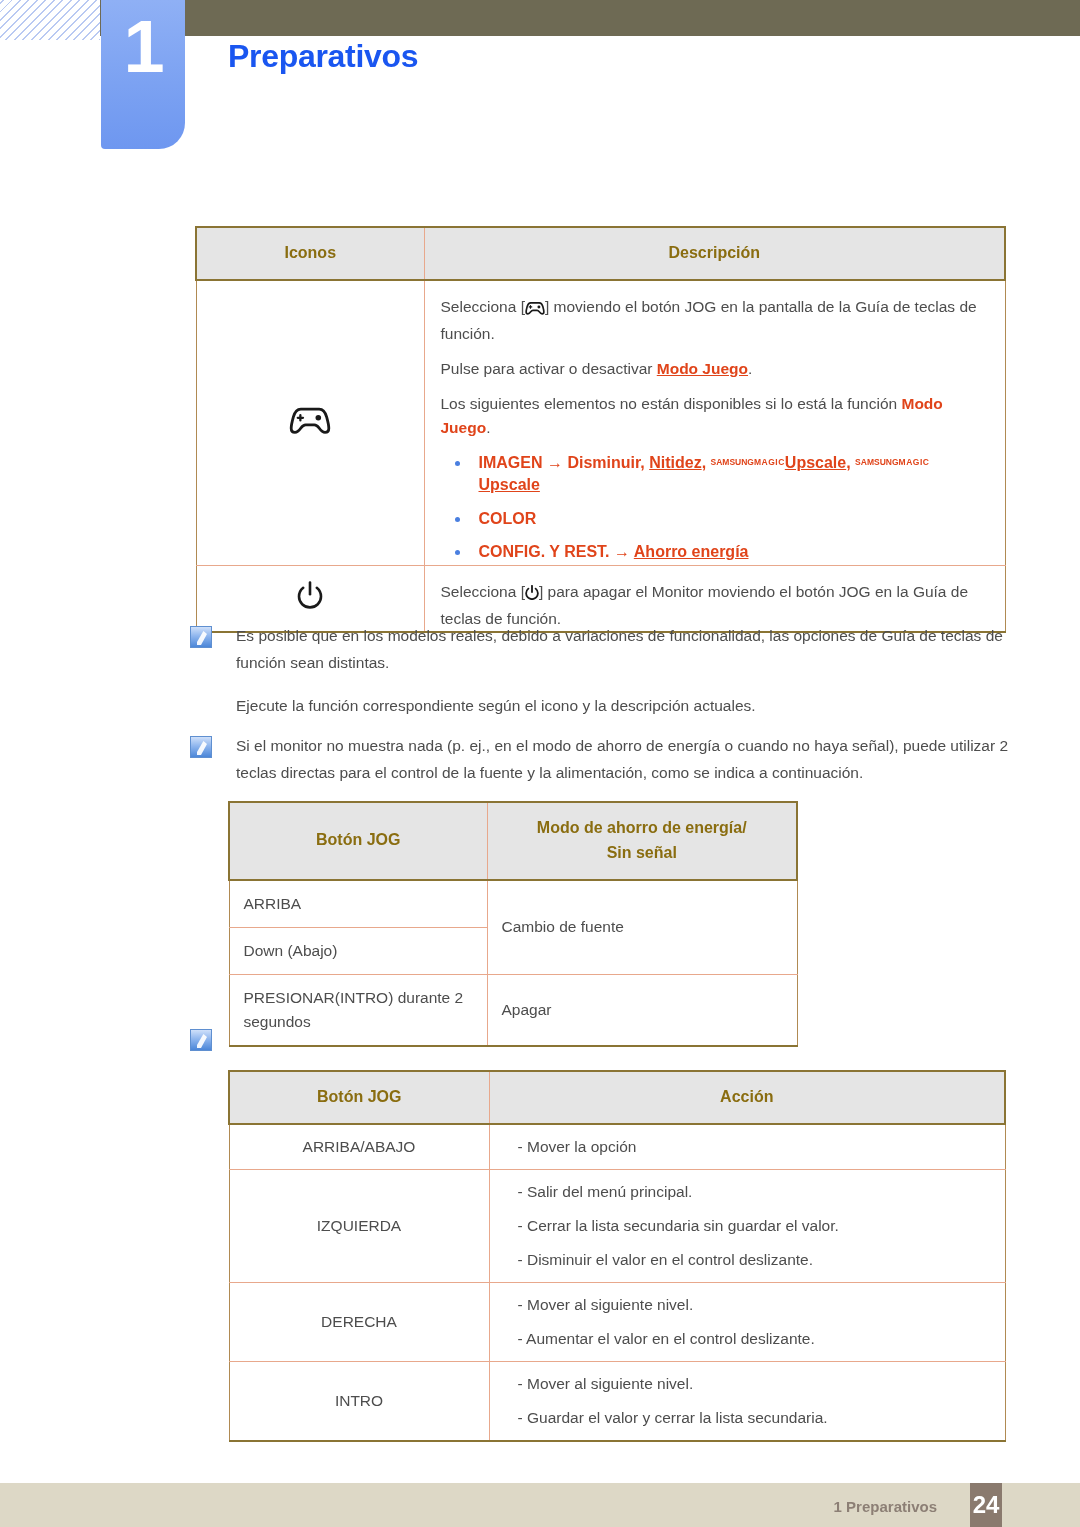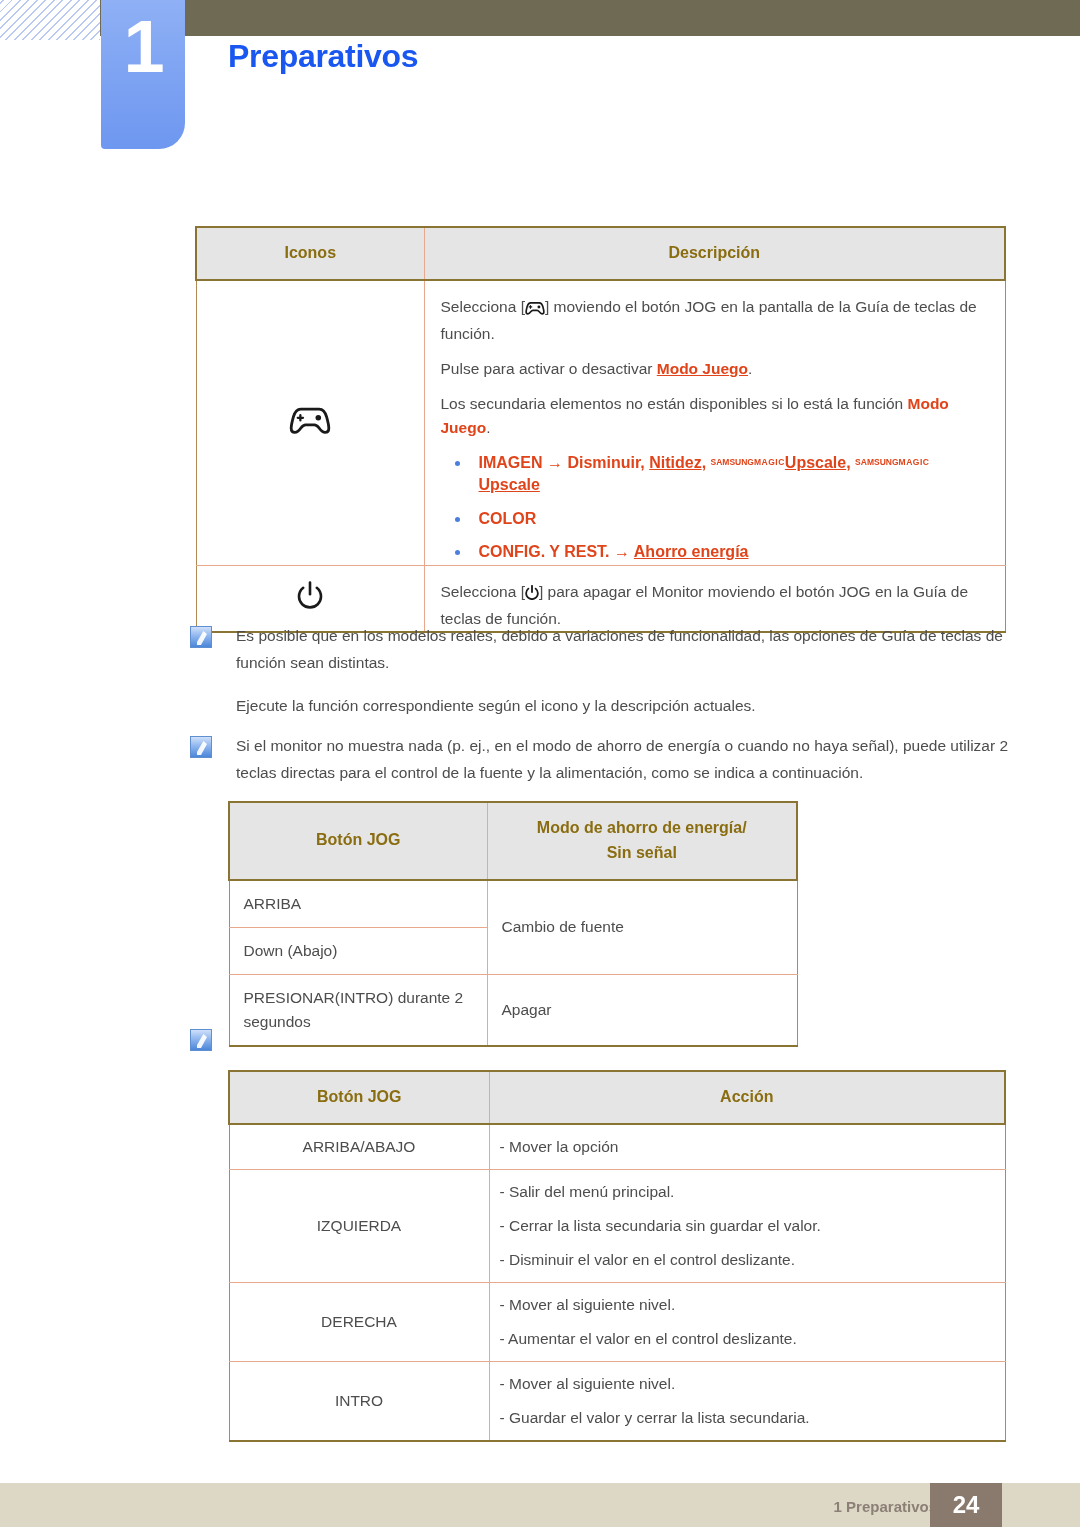--- a/index.html
+++ b/index.html
@@ -176,42 +176,42 @@
   
   #table-jog-power { left: 228px; top: 801px; width: 570px; }
   #table-jog-power .col-a { width: 258px; }
   #table-jog-power td { padding: 11px 14px; }
   #table-jog-power td.left-al { text-align: left; }
 
   
   #table-jog-action { left: 228px; top: 1070px; width: 778px; }
   #table-jog-action .col-a { width: 260px; }
   #table-jog-action td.center-al { text-align: center; }
-  #table-jog-action td.actions { padding: 10px 10px; margin-top: 32px; }
+  #table-jog-action td.actions { padding: 10px 28px; margin-top: 32px; }
   #table-jog-action td.actions p { margin: 0 0 10px 0; }
   #table-jog-action td.actions p:last-child { margin-bottom: 0; }
 
   
   .footer-band {
     position: absolute;
     left: 0; bottom: 0;
     width: 1080px; height: 44px;
     background: #ddd8c6;
   }
   .footer-text {
     position: absolute;
     right: 143px; bottom: 12px;
     font-size: 15px;
     font-weight: bold;
     color: #8c7f75;
   }
   .footer-page {
     position: absolute;
     right: 78px; bottom: 0;
-    width: 72px; height: 44px;
+    width: 32px; height: 44px;
     background: #8a7a6e;
     color: #ffffff;
     font-size: 24px;
     font-weight: bold;
     display: flex;
     align-items: center;
     justify-content: center;
   }
 </style>
 </head>
@@ -251,21 +251,21 @@
           <span>Selecciona [</span><span class="icon-inline"><svg width="20" height="14" viewBox="0 0 48 34" fill="none" xmlns="http://www.w3.org/2000/svg">
                 <path d="M13.5 4.5C9 4.5 6.5 8 5 13.5C3.6 18.6 2.5 23 2.5 26.5C2.5 29.5 4.3 31.2 6.8 31.2C9.6 31.2 11.6 29 13.6 26.2C15.2 24 16.6 22.6 19 22.6H29C31.4 22.6 32.8 24 34.4 26.2C36.4 29 38.4 31.2 41.2 31.2C43.7 31.2 45.5 29.5 45.5 26.5C45.5 23 44.4 18.6 43 13.5C41.5 8 39 4.5 34.5 4.5H13.5Z" stroke="#1a1a1a" stroke-width="4" stroke-linejoin="round"></path>
                 <path d="M13 11.5V17.5M10 14.5H16" stroke="#1a1a1a" stroke-width="3" stroke-linecap="round"></path>
                 <circle cx="33.5" cy="14.5" r="3.6" fill="#1a1a1a"></circle>
               </svg></span><span>] moviendo el botón JOG en la pantalla de la Guía de teclas de función.</span>
         </p>
         <p class="desc-line">
           <span>Pulse para activar o desactivar </span><a class="link-orange">Modo Juego</a><span>.</span>
         </p>
         <p class="desc-line">
-          <span>Los secundaria elementos no están disponibles si lo está la función </span><span class="bold-orange">Modo Juego</span><span>.</span>
+          <span>Los siguientes elementos no están disponibles si lo está la función </span><span class="bold-orange">Modo Juego</span><span>.</span>
         </p>
         <ul class="bullet-list">
           <li>
             <span class="dot"></span>
             <span>
               <span>IMAGEN</span><span> → </span><span>Disminuir</span><span>, </span><a class="link-orange">Nitidez</a><span>, </span><span class="magic">
                   <span class="m1">SAMSUNG</span>
                   <span class="m2">MAGIC</span>
                 </span><a class="link-orange">Upscale</a><span>, </span><span class="magic">
                   <span class="m1">SAMSUNG</span>

